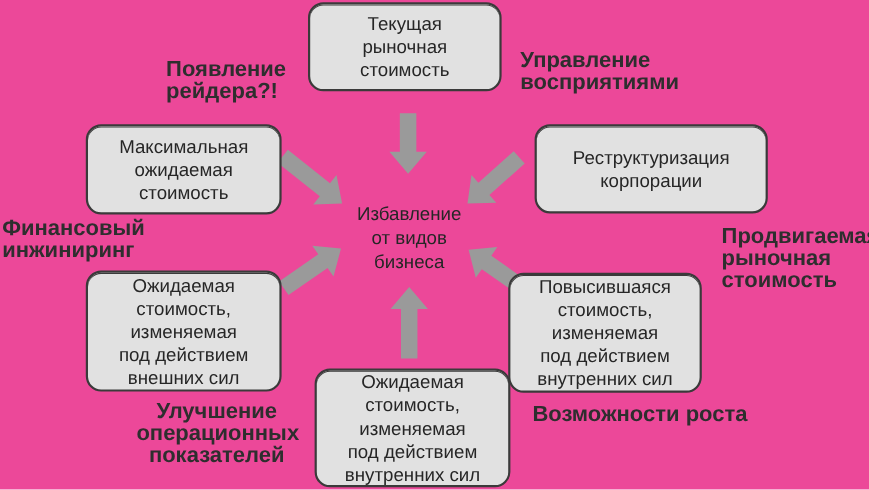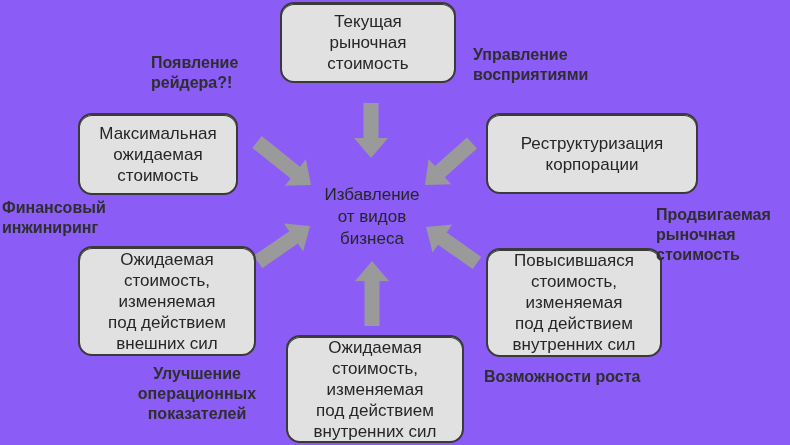--- a/index.html
+++ b/index.html
@@ -1,20 +1,20 @@
 <!DOCTYPE html>
 <html><head>
 <meta charset="utf-8">
 <style>
   html, body { margin: 0; padding: 0; background: #ffffff; }
   .canvas {
     position: relative;
     width: 790px;
     height: 445px;
-    background: #8b5cf6;
+    background: #ec4899;
     font-family: "Liberation Sans", sans-serif;
     color: #262626;
     overflow: hidden;
   }
   #arrows-layer {
     position: absolute;
     left: 0; top: 0;
     width: 790px; height: 445px;
     z-index: 1;
   }
@@ -29,44 +29,44 @@
     justify-content: center;
     text-align: center;
     font-size: 17px;
     line-height: 21px;
     white-space: pre-line;
     z-index: 2;
     box-shadow: inset 0 1px 0 #3a3a3a;
   }
   .lbl {
     position: absolute;
-    font-size: 16px;
+    font-size: 20px;
     font-weight: bold;
     line-height: 20px;
     white-space: pre-line;
     color: #2e2e2e;
     z-index: 2;
   }
   .center-text {
     position: absolute;
     left: 302px; top: 184px; width: 140px;
     text-align: center;
     font-size: 17px;
     font-weight: normal;
     line-height: 22px;
     white-space: pre-line;
     color: #262626;
     z-index: 2;
   }
   
   .node-top           { left: 280px; top: 2px;   width: 176px; height: 81px; }
-  .node-mid-left      { left: 78px;  top: 113px; width: 160px; height: 82px; }
+  .node-mid-left      { left: 78px;  top: 113px; width: 178px; height: 82px; }
   .node-mid-right     { left: 486px; top: 113px; width: 212px; height: 81px; }
   .node-bottom-left   { left: 78px;  top: 246px; width: 178px; height: 110px; }
-  .node-bottom-right  { left: 486px; top: 248px; width: 176px; height: 109px; }
+  .node-bottom-right  { left: 462px; top: 248px; width: 176px; height: 109px; }
   .node-bottom-center { left: 286px; top: 335px; width: 178px; height: 108px; }
   
   .lbl-raider      { left: 151px; top: 53px;  text-align: left; }
   .lbl-perception  { left: 473px; top: 45px;  text-align: left; }
   .lbl-financial   { left: 2px;   top: 198px; text-align: left; }
   .lbl-promoted    { left: 656px; top: 205px; width: 134px; text-align: left; }
   .lbl-operational { left: 124px; top: 364px; width: 146px; text-align: center; }
   .lbl-growth      { left: 484px; top: 367px; text-align: left; }
 </style>
 </head>

